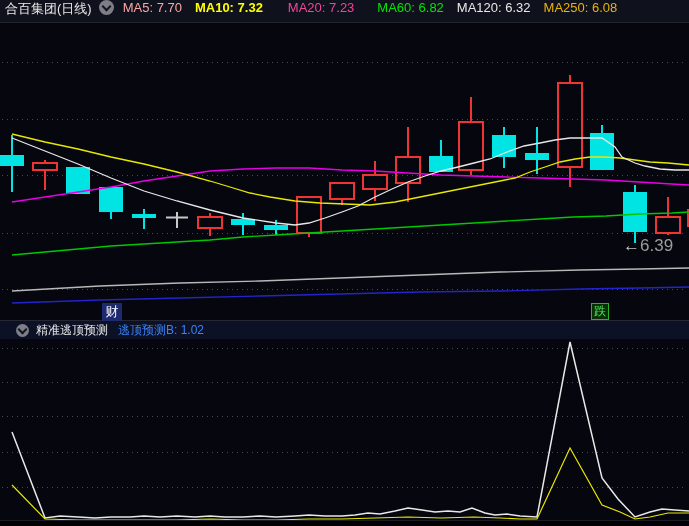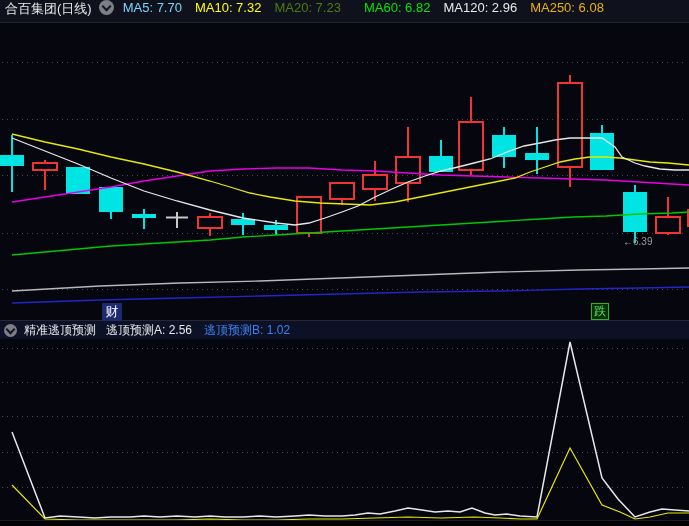--- a/index.html
+++ b/index.html
@@ -20,33 +20,33 @@
     display:inline-flex;align-items:center;justify-content:center;flex:0 0 auto;
     margin-right:9px;cursor:pointer;
   }
   .circ.small{width:13px;height:13px;margin-right:7px}
   .chev{width:5px;height:5px;border-right:2px solid #15151c;border-bottom:2px solid #15151c;
     transform:rotate(45deg);margin-top:-2px}
   .ma{margin-right:13px}
   .subheader{
     position:absolute;top:320px;left:0;right:0;height:18px;z-index:2;
     background:#0c1126;border-top:1px solid #272733;
-    display:flex;align-items:center;padding-left:4px;font-size:12px;color:#e8e8e8;white-space:nowrap;
+    display:flex;align-items:center;padding-left:16px;font-size:12px;color:#e8e8e8;white-space:nowrap;
   }
   .ind-name{margin-right:10px}
   .ind-item{margin-right:12px}
   .badge-cai{
     position:absolute;top:303px;left:102px;width:20px;height:18px;z-index:3;
     background:#1e2a6e;color:#ffffff;font-size:13px;line-height:18px;text-align:center;
   }
   .badge-die{
     position:absolute;top:303px;left:591px;width:18px;height:17px;z-index:3;box-sizing:border-box;
     background:#073009;border:1px solid #2ab42a;color:#57e057;font-size:12px;line-height:15px;text-align:center;
   }
-  .price-tag{position:absolute;top:236px;left:623px;z-index:3;color:#9c9c9c;font-size:10px}
+  .price-tag{position:absolute;top:236px;left:623px;z-index:3;color:#9c9c9c;font-size:17px}
   .price-tag .arr{color:#c2c2c2}
   .bottomstrip{
     position:absolute;top:520px;left:0;right:0;height:6px;z-index:2;
     background:#010104;border-top:1px solid #1c1c24;
   }
 </style>
 </head>
 <body>
 
 <svg id="chart" width="689" height="526">
@@ -125,36 +125,35 @@
     <polyline points="12,432 45,518 60,516 78,517 95,518 111,517 130,517 144,516 160,517 177,516 195,517 210,516 225,517 243,517 260,516 276,517 295,516 309,515 325,516 342,516 355,515 368,513 380,514 395,511 408,508 422,510 435,512 448,511 460,512 472,508 485,513 495,515 507,514 520,516 537,517 570,342 602,478 618,499 635,517 650,512 662,509 675,510 689,511" fill="none" stroke="#e8e8e8" stroke-width="1.5"></polyline>
     <polyline points="12,485 45,519 78,520 111,520 144,520 177,520 210,519 243,520 276,520 309,519 342,519 375,518 408,517 441,518 474,517 500,518 520,519 537,519 570,448 602,505 620,512 635,519 650,517 668,513 689,513" fill="none" stroke="#e8e800" stroke-width="1.2"></polyline>
   </svg>
 
 <div class="topbar">
   <span class="title">合百集团(日线)</span>
   <span class="circ">
       <span class="chev"></span>
     </span>
   <span style="display:flex">
-      <span class="ma" style="color: #7dd3fc;">MA5: 7.70</span>
-      <span class="ma" style="color: rgb(255, 255, 0);">MA10: 7.32</span>
-      <span class="ma" style="color: #4d7c0f;">MA20: 7.23</span>
+      <span class="ma" style="color: #fca5a5;">MA5: 7.70</span>
+      <span class="ma" style="color: rgb(255, 255, 0); font-weight: bold;">MA10: 7.32</span>
+      <span class="ma" style="color: #ec4899; margin-left: 12px;">MA20: 7.23</span>
       <span class="ma" style="color: rgb(0, 230, 0); margin-left: 10px;">MA60: 6.82</span>
-      <span class="ma" style="color: rgb(232, 232, 232);">MA120: 2.96</span>
+      <span class="ma" style="color: rgb(232, 232, 232);">MA120: 6.32</span>
       <span class="ma" style="color: #eab308;">MA250: 6.08</span>
     </span>
 </div>
 
 <div class="subheader">
   <span class="circ small">
       <span class="chev"></span>
     </span>
   <span class="ind-name">精准逃顶预测</span>
   <span style="display:flex">
-      <span class="ind-item" style="color: rgb(232, 232, 232);">逃顶预测A: 2.56</span>
       <span class="ind-item" style="color: #3b82f6;">逃顶预测B: 1.02</span>
     </span>
 </div>
 
 <div class="badge-cai">财</div>
 <div class="badge-die">跌</div>
 
 <div class="price-tag"><span class="arr">←</span><span>6.39</span></div>
 
 <div class="bottomstrip"></div>

